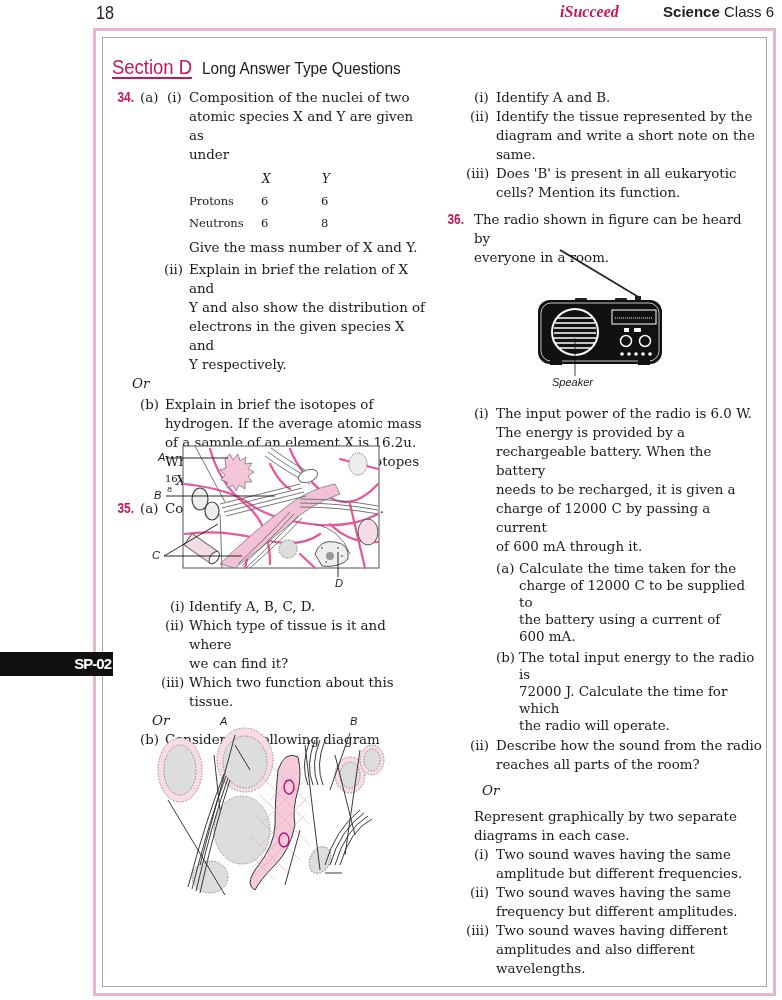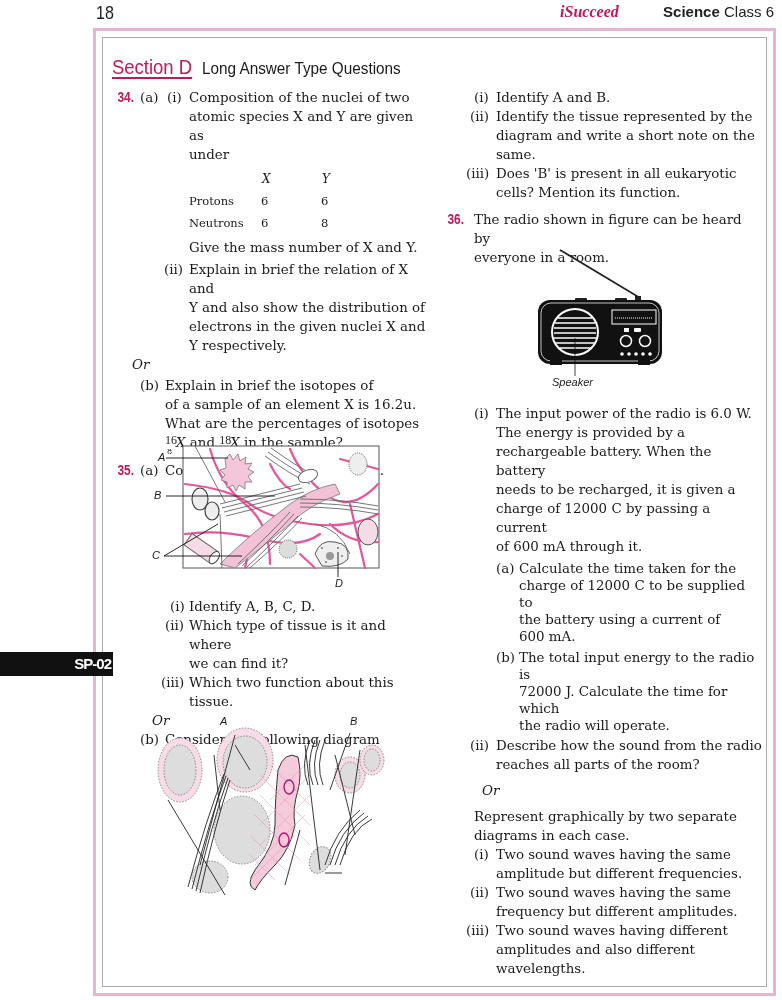--- a/index.html
+++ b/index.html
@@ -54,21 +54,21 @@
   .abs { position: absolute; }
   .it { font-style: italic; }
   .or { text-align: left; font-style: italic; }
 
   table.comp { border-collapse: collapse; font-size: 11.5px; margin: 4px 0 4px 77px; }
   table.comp td { padding: 1px 0; height: 20px; }
   table.comp td.lbl { width: 72px; }
   table.comp td.v { width: 60px; }
   table.comp th { font-weight: normal; font-style: italic; text-align: left; font-size: 12px; height: 20px; }
   .iso { display: inline-block; position: relative; width: 11px; height: 14px; vertical-align: -2px; }
-  .iso .s1 { position: absolute; top: -4px; left: 0; font-size: 12px; font-family: Liberation Serif, serif; }
+  .iso .s1 { position: absolute; top: -4px; left: 0; font-size: 10px; }
   .iso .s2 { position: absolute; top: 7px; left: 2px; font-size: 8px; }
 
   .diagram { position: absolute; }
   .lbl-sans { font-family: "Liberation Sans", sans-serif; font-style: italic; font-size: 11px; }
   .speaker-lbl { font-family: "Liberation Sans", sans-serif; font-size: 11px; }
 </style>
 </head>
 <body>
 
 <div class="page-num">18</div>
@@ -118,30 +118,31 @@
   </tbody>
     </table>
 
   <div style="padding-left:77px; margin-top:1px;">Give the mass number of X and Y.</div>
 
   <div class="row" style="margin-top:3px;">
     <span class="abs" style="left:52px;">(ii)</span>
     <div style="padding-left:77px;">
       <div>Explain in brief the relation of X and</div>
       <div>Y and also show the distribution of</div>
-      <div>electrons in the given nuclei X and</div>
+      <div>electrons in the given species X and</div>
       <div>Y respectively.</div>
     </div>
   </div>
   <div class="or" style="padding-left:20px;">Or</div>
 
   <div class="row" style="margin-top:2px;">
     <span class="abs" style="left:28px;">(b)</span>
     <div style="padding-left:53px;">
       <div>Explain in brief the isotopes of</div>
+      <div>hydrogen. If the average atomic mass</div>
       <div>of a sample of an element X is 16.2u.</div>
       <div>What are the percentages of isotopes</div>
       <div>
         <span class="iso"><span class="s1">16</span><span class="s2">8</span></span><span class="it">X</span>
         <span>and</span>
         <span class="iso"><span class="s1">18</span><span class="s2">8</span></span><span class="it">X</span>
         <span>in the sample?</span>
       </div>
     </div>
   </div>

